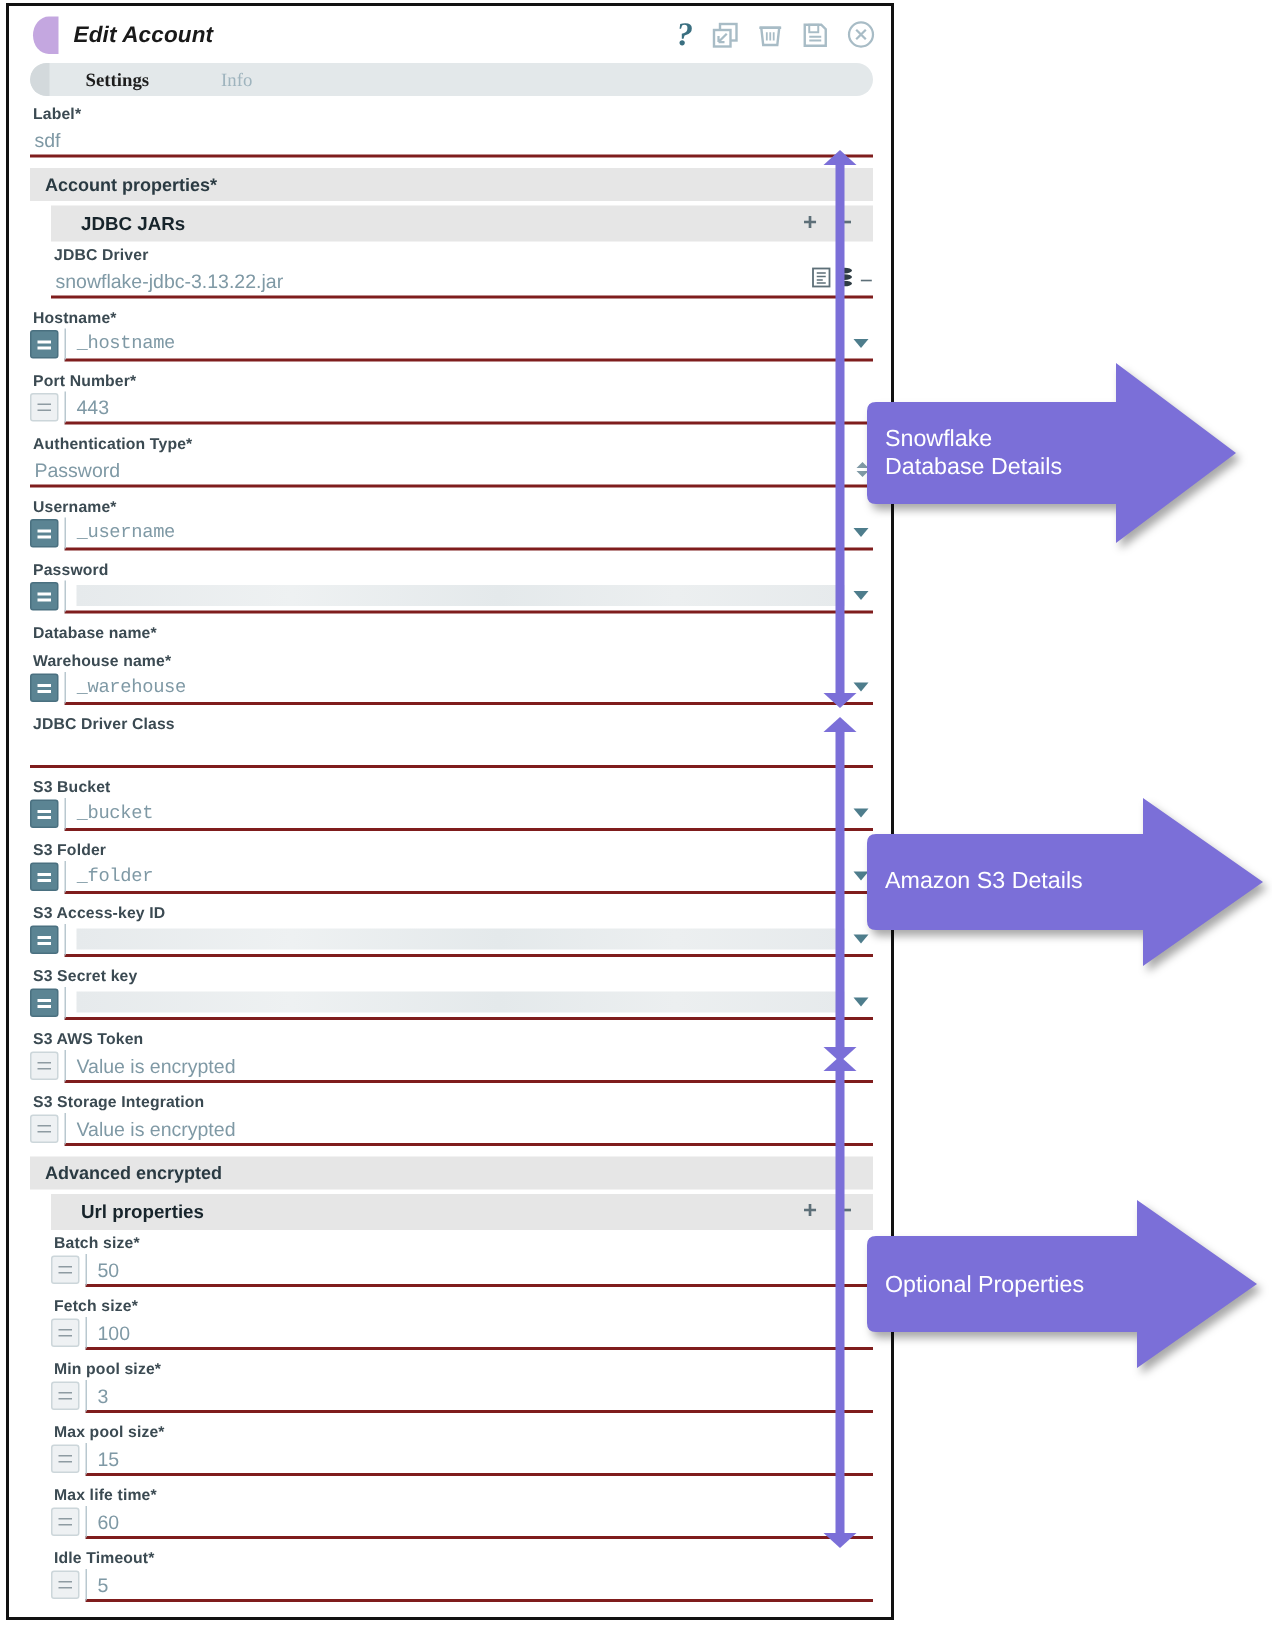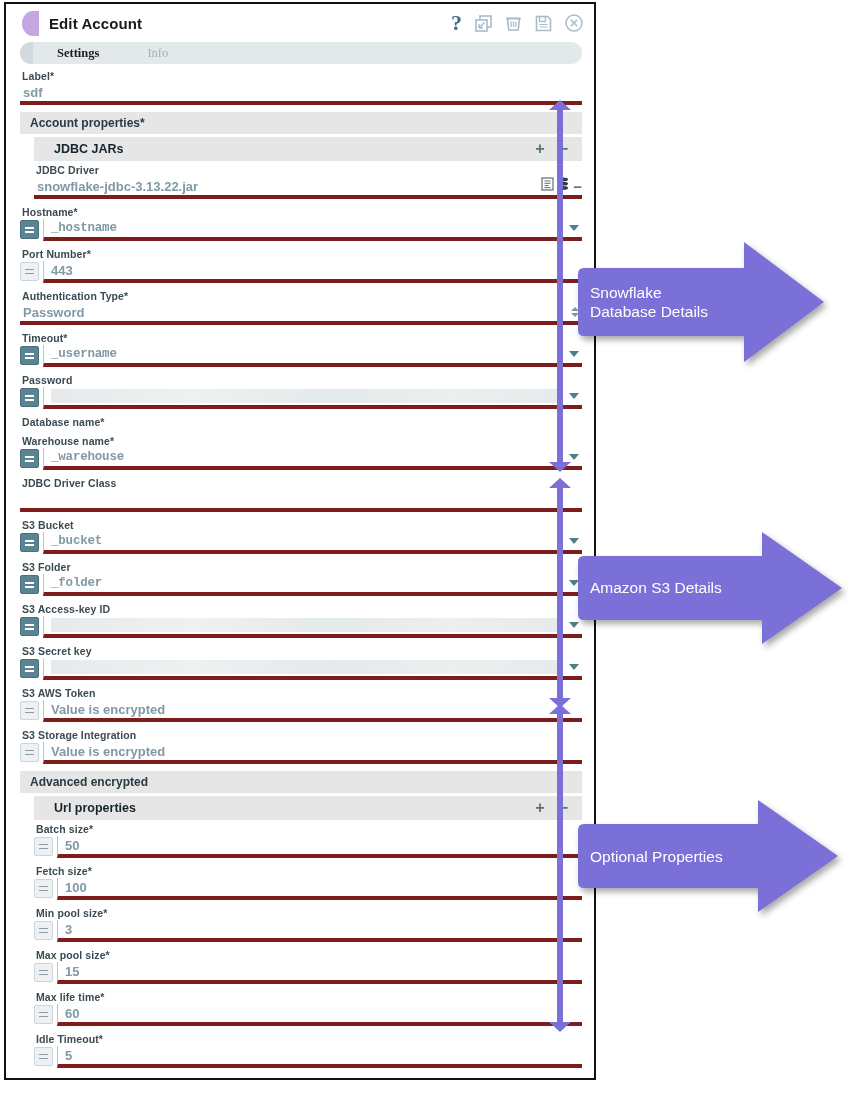--- a/index.html
+++ b/index.html
@@ -22,20 +22,21 @@
     display: flex;
     flex-direction: column;
   }
 
   
   #titlebar {
     height: 38px;
     display: flex; align-items: center;
     padding: 0 10px 0 16px;
     flex: 0 0 auto;
+    font-style: italic;
   }
   #title-logo {
     width: 17px; height: 25px;
     background: #c4a7e0;
     border-radius: 11px 0 0 11px / 13px 0 0 13px;
     margin-right: 10px;
     flex: 0 0 auto;
   }
   #title-text {
     font-size: 15px; font-weight: bold; color: #1a1a1a;
@@ -84,28 +85,27 @@
   .eqbtn.dark { background: #5b8493; border: 1px solid #4a7080; }
   .eqbtn.dark .bar { width: 9px; height: 6px; border-top: 2px solid #ffffff;
                      border-bottom: 2px solid #ffffff; }
   .eqbtn.light { background: #eef1f3; border: 1px solid #ccd6da; }
   .eqbtn.light .bar { width: 9px; height: 5px; border-top: 1px solid #8e9ba2;
                       border-bottom: 1px solid #8e9ba2; }
 
   .inputwrap {
     flex: 1 1 auto;
     position: relative;
-    border-bottom: 4px solid #7f1d1d;
+    border-bottom: 2px solid #7f1d1d;
     border-left: 1px solid #b9c8cf;
     height: 22px;
     display: flex; align-items: center;
     padding-left: 7px;
     margin-left: 4px;
     min-width: 0;
-    font-weight: bold;
   }
   .inputwrap.noleft { border-left: none; margin-left: 0; padding-left: 3px; }
   .inputval {
     font-size: 13px; color: #7f99a5;
     white-space: nowrap; overflow: hidden;
     flex: 1 1 auto; min-width: 0;
   }
   .inputval.mono { font-family: "Liberation Mono", monospace; font-size: 12.5px; letter-spacing: -.2px; }
   .masked {
     flex: 1 1 auto; height: 14px;
@@ -283,21 +283,21 @@
             <div class="inputwrap noleft">
               <span class="inputval">Password</span>
               <span class="spinner">
                 <i class="up"></i>
                 <i class="dn"></i>
               </span>
             </div>
           </div>
         </div>
         <div class="field">
-          <div class="fieldlabel">Timeout*</div>
+          <div class="fieldlabel">Username*</div>
           <div class="fieldrow">
             <div class="eqbtn dark">
               <span class="bar"></span>
             </div>
             <div class="inputwrap">
               <span class="inputval mono">_username</span>
               <span class="dropcaret"></span>
             </div>
           </div>
         </div>

